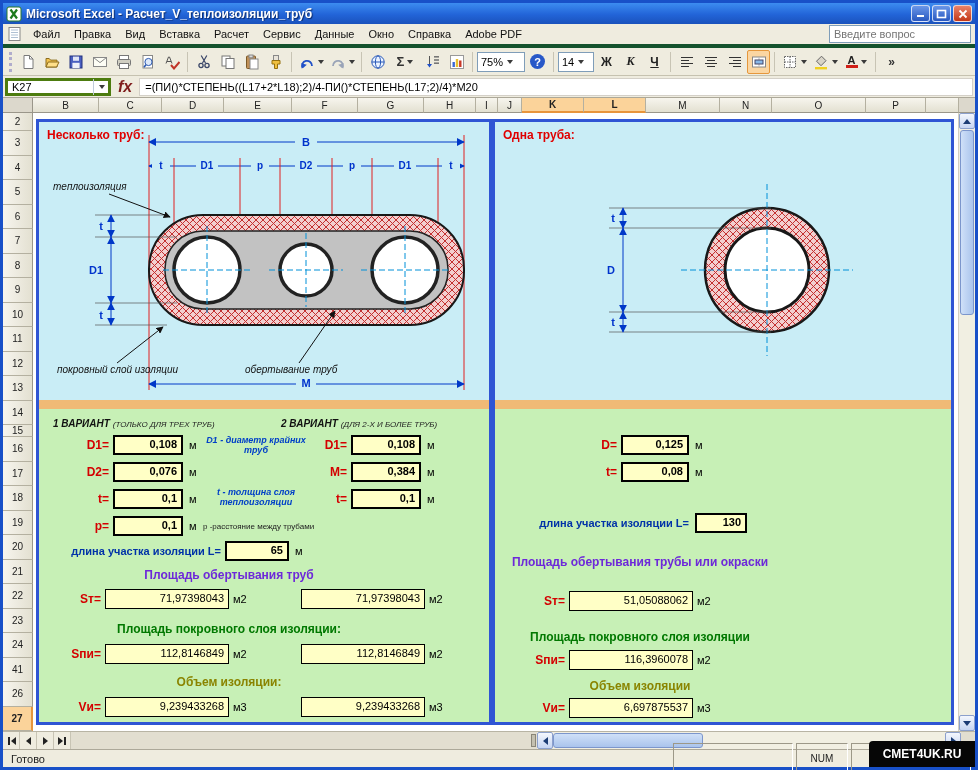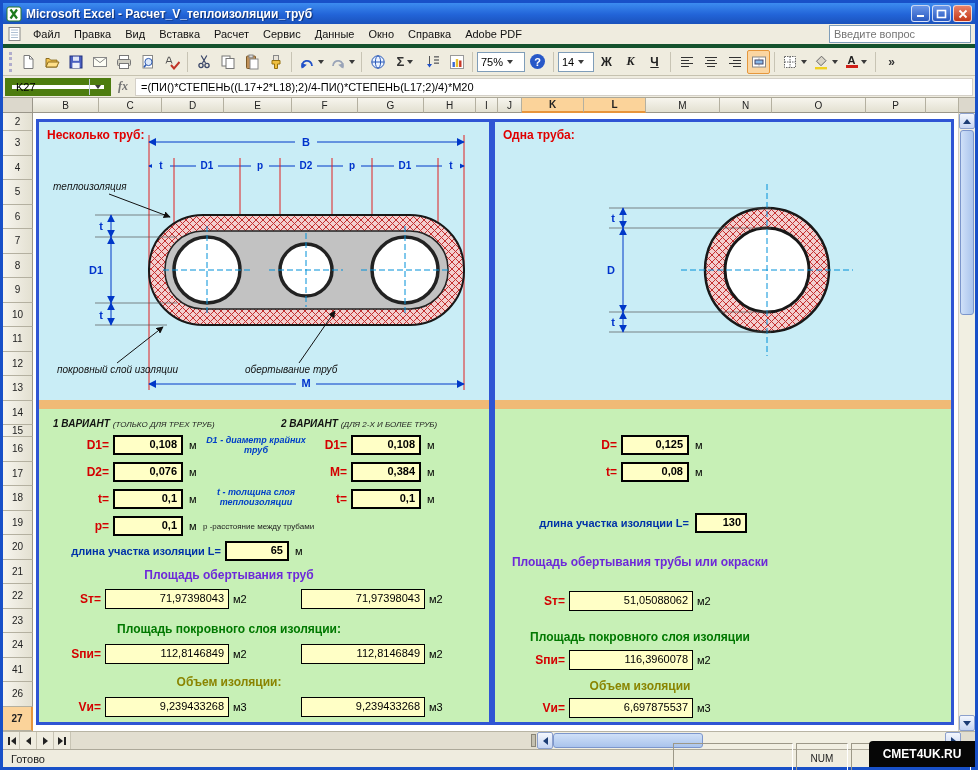--- a/index.html
+++ b/index.html
@@ -40,23 +40,23 @@
   .glyph-i{font-size:12px;font-weight:bold;font-style:italic;color:#222;font-family:"Liberation Serif",serif}
   .glyph-u{font-size:12px;font-weight:bold;text-decoration:underline;color:#222}
   .help-circle{width:15px;height:15px;border-radius:50%;background:#2858c8;color:#fff;font-size:11px;font-weight:bold;display:flex;align-items:center;justify-content:center}
   .fc{display:flex;flex-direction:column;align-items:center;line-height:10px}
   .fc-a{font-size:11px;font-weight:bold;color:#222}
   .fc-bar{width:12px;height:3px;background:#d02018}
   .chev{font-size:12px;color:#333;font-weight:bold}
 
   
   .formulabar{height:22px;display:flex;align-items:center;border-bottom:1px solid #aca899;background:#efecdf;padding:1px 2px;gap:4px;flex:0 0 auto}
-  .namebox{width:106px;height:18px;background:#fff;border:7px solid #4d7c0f;display:flex;align-items:center;font-size:11px;padding-left:4px}
+  .namebox{width:106px;height:18px;background:#fff;border:3px solid #4d7c0f;display:flex;align-items:center;font-size:11px;padding-left:4px}
   .namebox .caret-box{margin-left:auto;width:15px;height:16px;border-left:1px solid #c0ccda;display:flex;align-items:center;justify-content:center}
-  .fx{font-family:Liberation Serif, serif;font-style:italic;font-weight:bold;font-size:12px;color:#737373;padding:0 3px}
+  .fx{font-family:Liberation Sans, sans-serif;font-style:italic;font-weight:bold;font-size:16px;color:#7f1d1d;padding:0 3px}
   .finput{flex:1;height:18px;background:#fff;border:1px solid #d4d0c8;font-size:11px;line-height:16px;padding-left:5px;white-space:nowrap;overflow:hidden}
 
   
   .sheet{flex:1;display:flex;flex-direction:column;min-height:0}
   .colhdr-row{height:15px;display:flex;flex:0 0 auto}
   .corner{width:30px;background:#dcd8cc;border-right:1px solid #9a968a;border-bottom:1px solid #9a968a}
   .colhdrs{display:flex}
   .ch{height:15px;border-right:1px solid #b4b0a0;border-bottom:1px solid #9a968a;background:linear-gradient(#f7f5ee,#e3e0d1);font-size:10px;display:flex;align-items:center;justify-content:center;color:#222}
   .ch.sel{background:#fbd39a;border-bottom:2px solid #e8953c;font-weight:bold}
   .hdr-fill{flex:1;background:linear-gradient(#f7f5ee,#e3e0d1);border-bottom:1px solid #9a968a}

